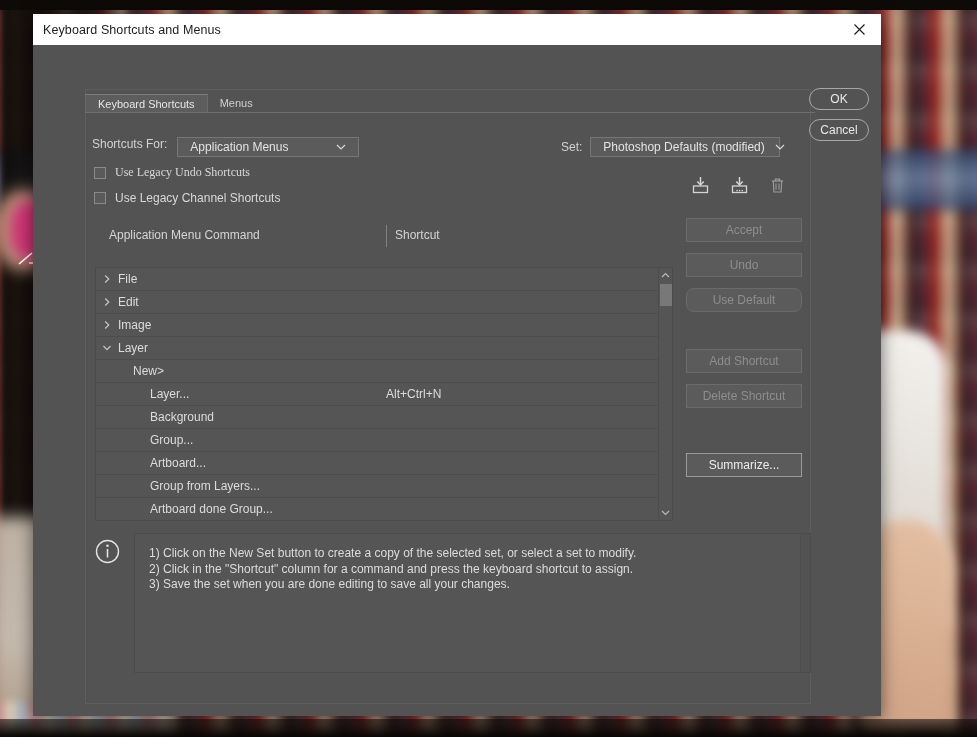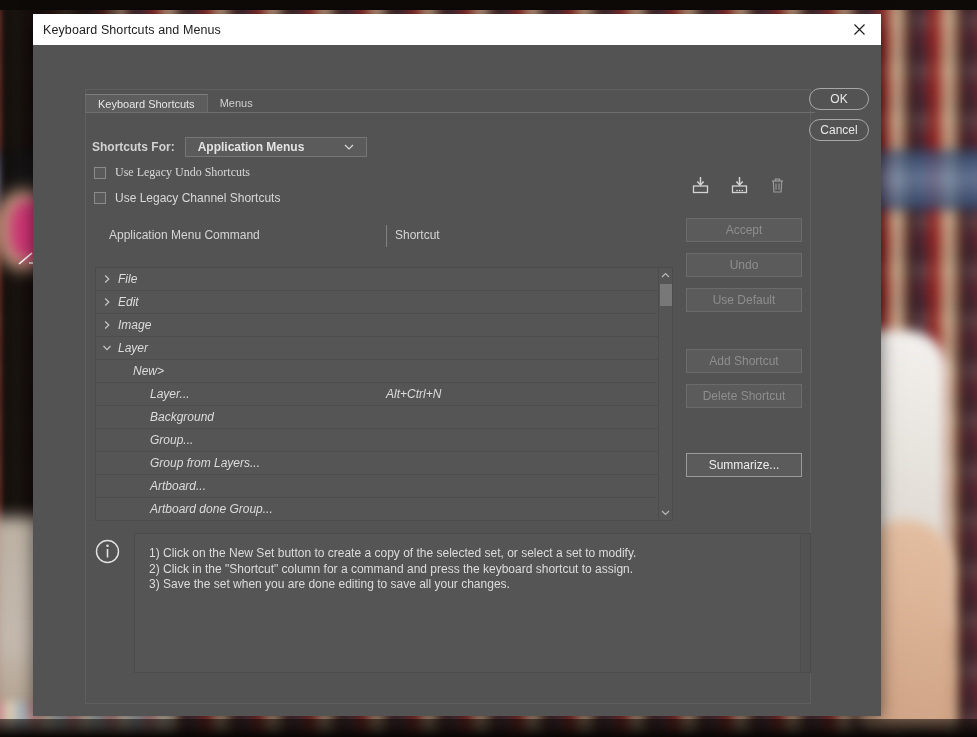--- a/index.html
+++ b/index.html
@@ -191,21 +191,21 @@
   }
 
   
   .label-txt {
     font-size: 12px;
     color: #d2d2d2;
   }
   .shortcuts-for-row {
     position: absolute;
     left: 59px; top: 92px;
-    display: flex; align-items: center; gap: 10px; font-weight: bold;
+    display: flex; align-items: flex-start; gap: 10px;
   }
   .select-box {
     background: #5b5b5b;
     border: 1px solid #767676;
     height: 20px;
     display: flex;
     align-items: center;
     padding: 0 12px;
     color: #e3e3e3;
     font-size: 12px;
@@ -280,21 +280,20 @@
     left: 62px; top: 222px;
     width: 578px; height: 254px;
     background: #555555;
     border: 1px solid #4b4b4b;
     overflow: hidden;
     display: flex;
   }
   .tree-list {
     flex: 1;
     overflow: hidden;
-    font-style: italic;
   }
   .tree-row {
     height: 23px;
     display: flex;
     align-items: center;
     border-bottom: 1px solid #4d4d4d;
     font-size: 12px;
     color: #dcdcdc;
     cursor: pointer;
     position: relative;
@@ -355,21 +354,21 @@
     align-items: center;
     justify-content: center;
     cursor: default;
     margin-bottom: 11px;
   }
   .sbtn.enabled {
     color: #ededed;
     border-color: #9a9a9a;
     cursor: pointer;
   }
-  .sbtn.gap-lg { margin-bottom: 37px; }
+  .sbtn.gap-lg { margin-bottom: 37px; border-radius: 8px; }
   .sbtn.gap-xl { margin-bottom: 45px; }
 
   
   .info-area {
     position: absolute;
     left: 62px; top: 488px;
     width: 716px; height: 140px;
     display: flex;
     gap: 14px;
   }
@@ -481,20 +480,31 @@
       <div class="select-box" id="shortcuts-for-select">
         <span class="sel-val">Application Menus</span>
         <span class="chev">
           <svg width="10" height="6" viewBox="0 0 10 6">
               <path d="M1 1 L5 5 L9 1" stroke="#d9d9d9" stroke-width="1.2" fill="none"></path>
             </svg>
         </span>
       </div>
     </div>
 
+    <div class="set-row">
+      <span class="label-txt">Set:</span>
+      <div class="select-box" id="set-select">
+        <span class="sel-val">Photoshop Defaults (modified)</span>
+        <span class="chev">
+          <svg width="10" height="6" viewBox="0 0 10 6">
+              <path d="M1 1 L5 5 L9 1" stroke="#d9d9d9" stroke-width="1.2" fill="none"></path>
+            </svg>
+        </span>
+      </div>
+    </div>
 
     <div class="cb-row" id="cb-legacy-undo">
       <span class="checkbox"></span>
       <span class="cb-label">Use Legacy Undo Shortcuts</span>
     </div>
     <div class="cb-row" id="cb-legacy-channel">
       <span class="checkbox"></span>
       <span class="cb-label">Use Legacy Channel Shortcuts</span>
     </div>
 
@@ -578,25 +588,25 @@
           <div class="tree-row" data-depth="2">
             <span class="twisty"></span>
             <span class="tlabel">Background</span>
           </div>
           <div class="tree-row" data-depth="2">
             <span class="twisty"></span>
             <span class="tlabel">Group...</span>
           </div>
           <div class="tree-row" data-depth="2">
             <span class="twisty"></span>
-            <span class="tlabel">Group from Layers...</span>
+            <span class="tlabel">Artboard...</span>
           </div>
           <div class="tree-row" data-depth="2">
             <span class="twisty"></span>
-            <span class="tlabel">Artboard...</span>
+            <span class="tlabel">Group from Layers...</span>
           </div>
           <div class="tree-row" data-depth="2">
             <span class="twisty"></span>
             <span class="tlabel">Artboard done Group...</span>
           </div>
         </div>
       <div class="tree-scroll">
         <div class="sb-arrow up">
           <svg width="9" height="6" viewBox="0 0 9 6">
               <path d="M1 5 L4.5 1.5 L8 5" stroke="#b9b9b9" stroke-width="1.2" fill="none"></path>

